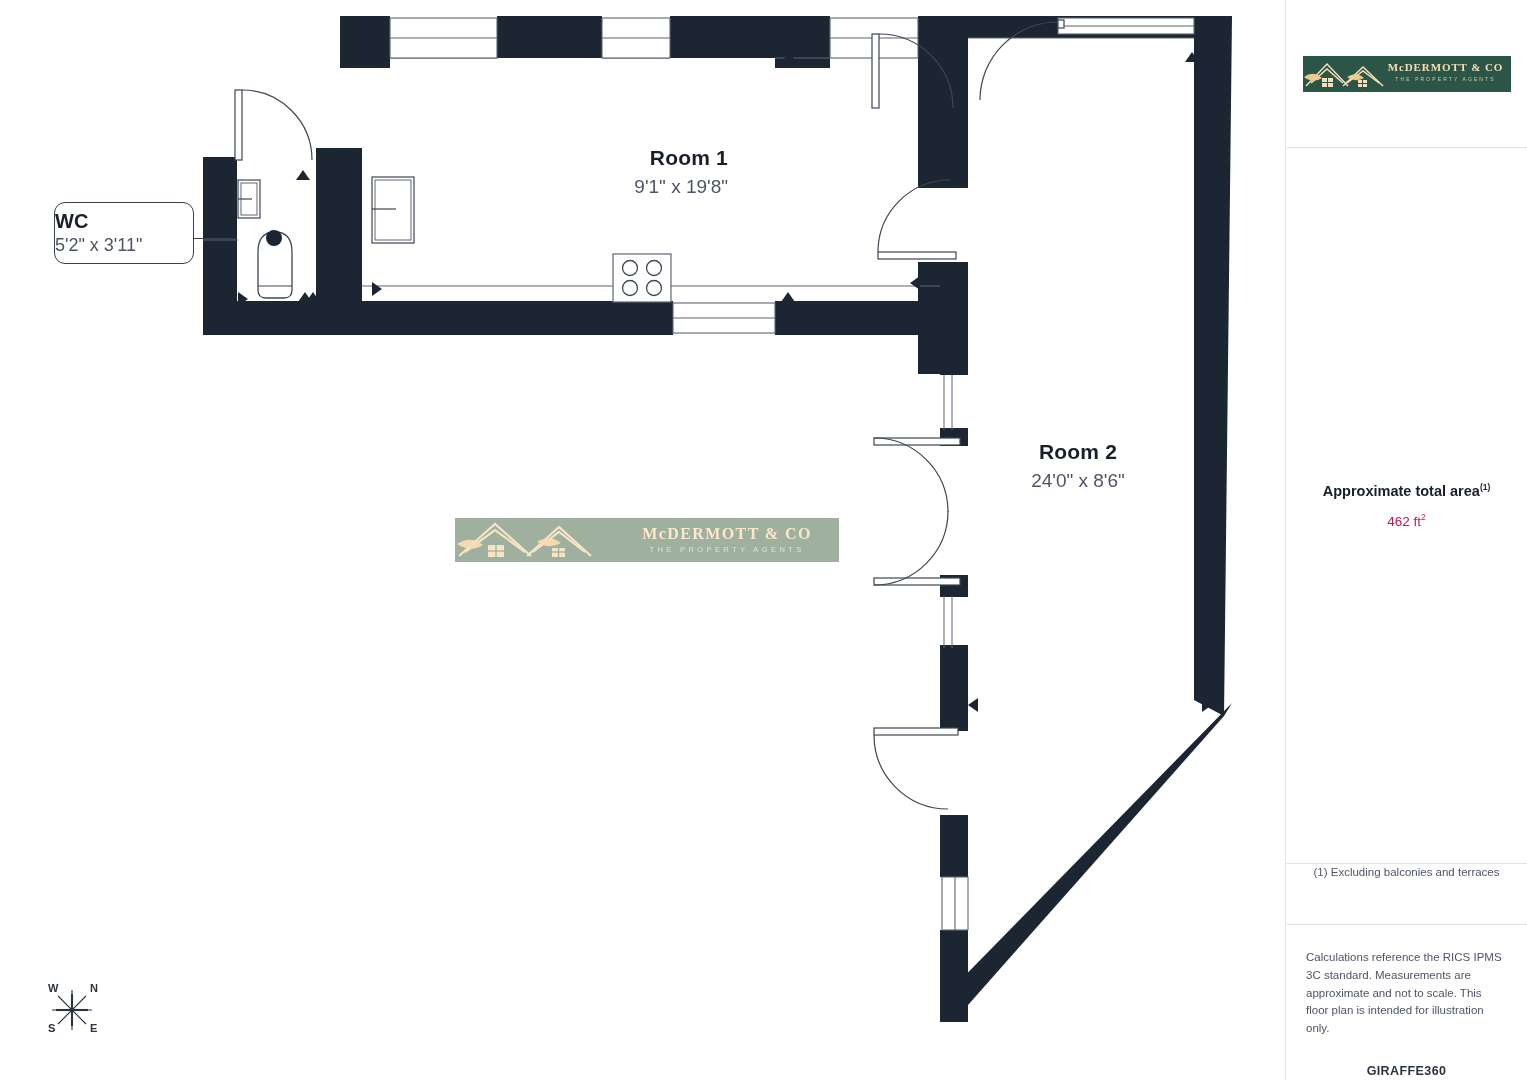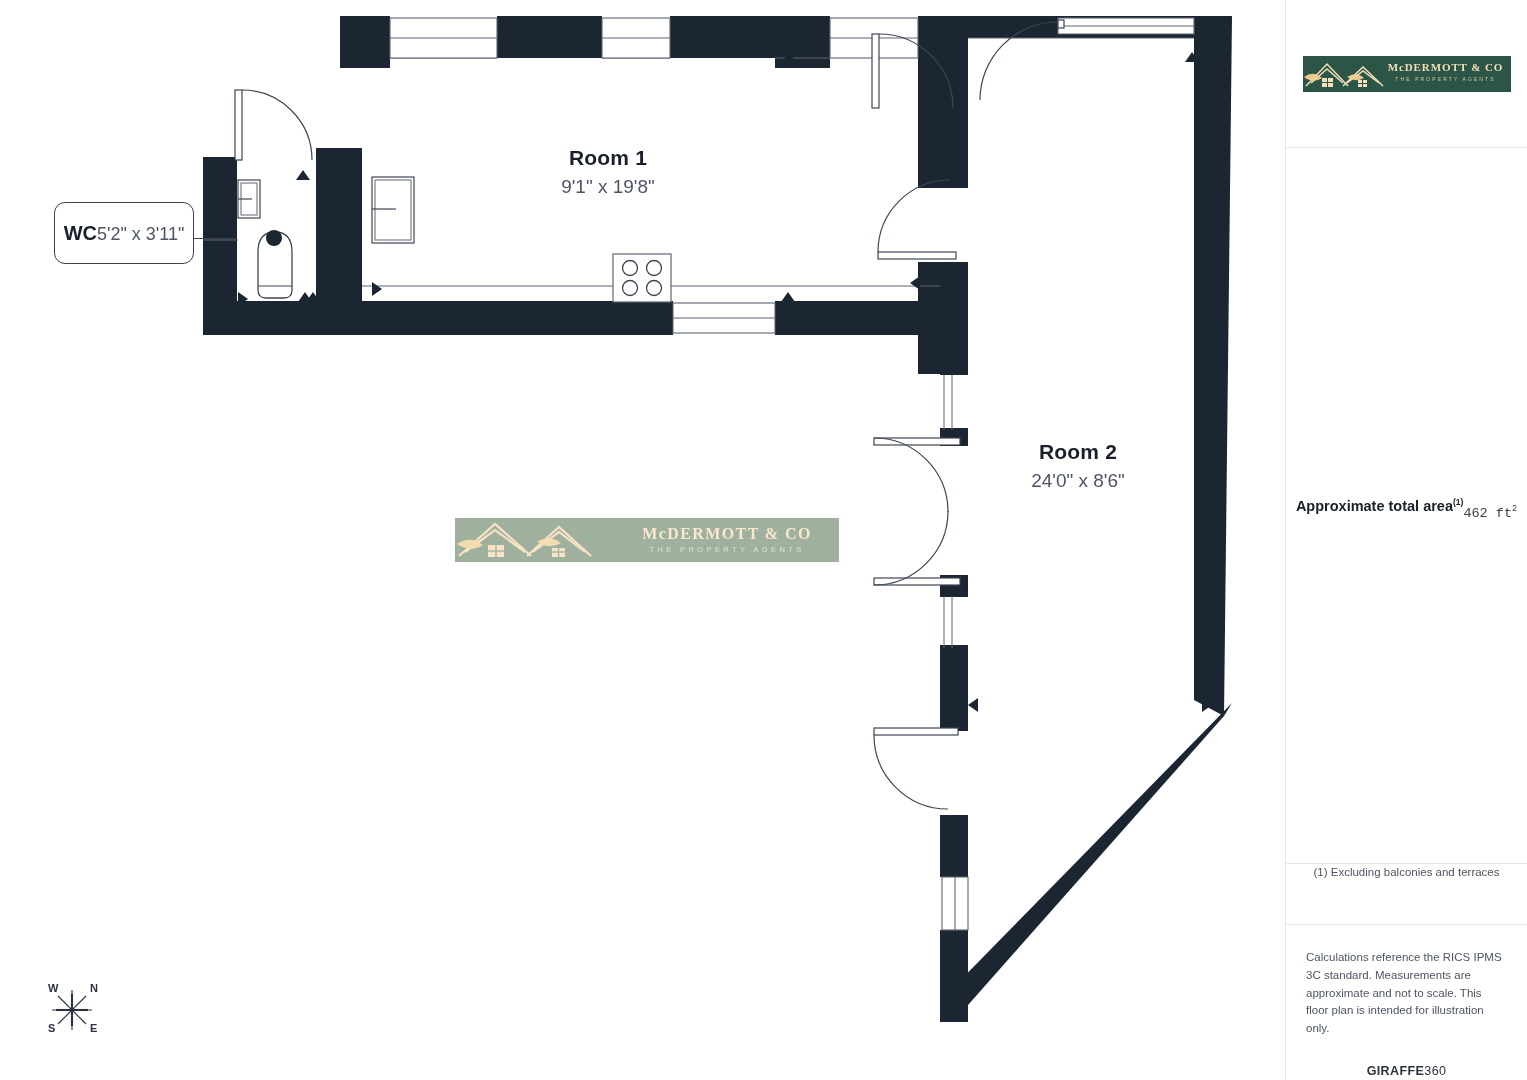--- a/index.html
+++ b/index.html
@@ -20,28 +20,28 @@
   
   .room-label{position:absolute;text-align:center;line-height:1.18;}
   .room-label .rl-name{
     font-size:21px;font-weight:bold;color:#19202c;letter-spacing:.2px;
     white-space:nowrap;
   }
   .room-label .rl-dims{
     font-size:19px;font-weight:400;color:#4d5565;margin-top:5px;
     white-space:nowrap;
   }
-  #label-room1{left:508px;top:146px;width:200px;}
+  #label-room1{left:528px;top:146px;width:200px;text-align:right;}
   #label-room2{left:988px;top:440px;width:180px;}
 
   
   #wc-callout{
     position:absolute;left:54px;top:202px;width:140px;height:62px;
     border:1.3px solid #3a414d;border-radius:11px;background:#fff;
-    display:flex;flex-direction:row;align-items:center;justify-content:center;
+    display:flex;flex-direction:column;align-items:flex-start;justify-content:center;
     box-sizing:border-box;
   }
   #wc-callout .rl-name{font-size:20px;font-weight:bold;color:#19202c;}
   #wc-callout .rl-dims{font-size:18px;color:#4d5565;margin-top:2px;}
   #wc-leader{
     position:absolute;left:193px;top:238px;width:42px;height:1.3px;
     background:#3a414d;
   }
 
   
@@ -87,44 +87,44 @@
     position:absolute;left:84px;top:5px;width:118px;text-align:center;
     font-family:"Liberation Serif","DejaVu Serif",serif;
     font-size:11px;letter-spacing:.9px;color:#f6dfb8;font-weight:700;
     white-space:nowrap;
   }
   #sb-logo .lg-sub{
     position:absolute;left:84px;top:20px;width:118px;text-align:center;
     font-size:5px;letter-spacing:2.1px;color:#d9c9a6;font-weight:400;
     white-space:nowrap;
   }
-  #sb-area-cell{height:716px;display:flex;
-    align-items:center;justify-content:center;}
+  #sb-area-cell{height:716px;display:flex;flex-direction:column;
+    justify-content:center;}
   #sb-area-cell .sb-area-title{
     font-size:14.5px;font-weight:bold;color:#19202c;text-align:center;
   }
   #sb-area-cell .sb-area-title sup{font-size:8.5px;}
   #sb-area-cell .sb-area-value{
-    font-size:13.5px;color:#404040;margin-top:13px;text-align:center;font-family:Liberation Mono, monospace;
+    font-size:13.5px;color:#be185d;margin-top:13px;text-align:center;
   }
   #sb-area-cell .sb-area-value sup{font-size:8.5px;}
   #sb-note-cell{height:61px;display:flex;align-items:flex-start;justify-content:center;}
   #sb-note-cell .sb-note{
     font-size:11.5px;color:#4d5565;text-align:center;line-height:1.4;padding:0 10px;
   }
   #sb-disc-cell{height:auto;padding:24px 20px 0 20px;border-bottom:none;}
   #sb-disc-cell .sb-disc{
     font-size:11.5px;color:#4d5565;text-align:left;line-height:1.55;
   }
   #sb-brand{
     text-align:center;margin-top:26px;font-size:12.5px;
     color:#2c3340;letter-spacing:.4px;
   }
   #sb-brand .b-light{font-weight:700;}
-  #sb-brand .b-bold{font-weight:normal;}
+  #sb-brand .b-bold{font-weight:bold;}
 </style>
 </head>
 <body>
 
 <div id="page">
 
   <div id="plan-area">
     <svg id="plan-svg" width="1285" height="1080" viewBox="0 0 1285 1080">
 
       <g fill="#1c2532">

